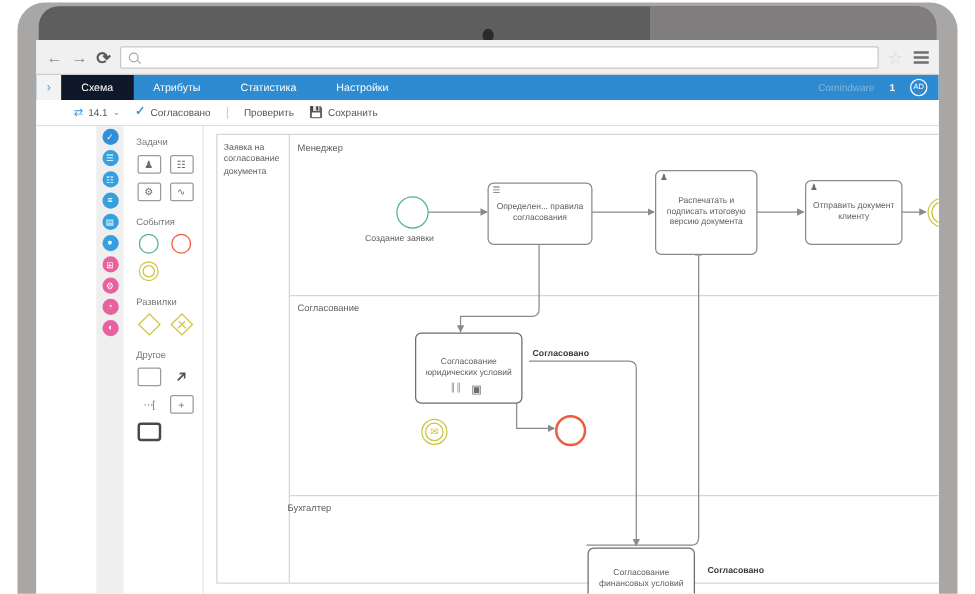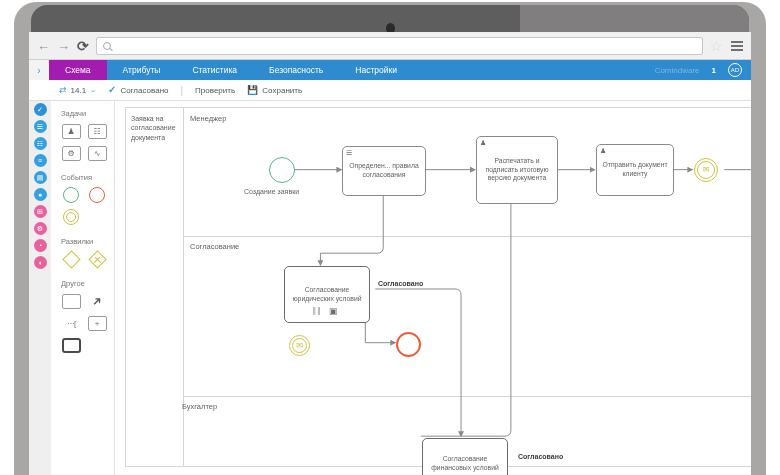--- a/index.html
+++ b/index.html
@@ -37,40 +37,40 @@
   .menu-ico { width:12px; display:flex; flex-direction:column; gap:2px; }
   .menu-ico i { display:block; height:2px; background:#6f6f6f; }
 
   
   .appbar { position:relative; height:20px; background:#2e8bd0; display:flex; align-items:stretch; }
   .expander { width:20px; background:#f3f3f3; color:#4a9ad8; font-size:10px;
               display:flex; align-items:center; justify-content:center; }
   .tabs { display:flex; align-items:stretch; }
   .tab { padding:0 16px; display:flex; align-items:center; justify-content:center;
          color:#ffffff; font-size:8.5px; white-space:nowrap; }
-  .tab.active { background:#a21caf;text-align:right; }
+  .tab.active { background:#0f172a;text-align:right; }
   .appbar-right { margin-left:auto; display:flex; align-items:center; gap:12px; padding-right:9px; }
   .brand { color:#7fb6de; font-size:8px; }
   .usercount { color:#ffffff; font-size:8px; font-weight:bold; }
   .avatar { width:14px; height:14px; border-radius:50%; border:1px solid #ffffff;
             color:#ffffff; font-size:6px; display:flex; align-items:center; justify-content:center; }
 
   
   .toolbar { height:21px; background:#ffffff; border-bottom:1px solid #dddddd;
              display:flex; align-items:center; padding-left:30px; gap:12px; }
   .tb-item { display:flex; align-items:center; gap:4px; font-size:8px; color:#555555; white-space:nowrap; }
   .tb-sep { color:#c9c9c9; font-size:10px; }
   .tb-ico { font-size:9px; line-height:1; }
   .tb-ico.blue { color:#3c9ad6; }
   .tb-ico.check { color:#3c9ad6; font-size:10px; font-weight:bold; }
   .tb-ico.disk { color:#636363; font-size:9px; }
   .caret { color:#3c9ad6; font-size:7px; }
 
   
-  .appbody { position:relative; height:374px; display:flex; background:#ffffff; }
+  .appbody { position:relative; height:374px; display:flex; background:#ffffff;padding-left:48px; }
 
   
   .rail { width:22px; background:#efefef; padding-top:2px;
           display:flex; flex-direction:column; align-items:center; gap:4px; }
   .rail-ico { width:13px; height:13px; border-radius:50%; display:flex; align-items:center;
               justify-content:center; font-size:7px; color:#ffffff; flex:0 0 auto; }
 
   
   .palette { width:64px; background:#ffffff; border-right:1px solid #e2e2e2; padding:8px 0 0 10px; }
   .pal-h { font-size:7.5px; color:#777777; margin-bottom:5px; }
@@ -152,21 +152,20 @@
     </div>
 
     <div class="appbar">
       <div class="expander">
         <span>›</span>
       </div>
       <div class="tabs">
         <div class="tab active">Схема</div>
         <div class="tab">Атрибуты</div>
         <div class="tab">Статистика</div>
-        <div class="tab">Безопасность</div>
         <div class="tab">Настройки</div>
       </div>
       <div class="appbar-right">
         <span class="brand">Comindware</span>
         <span class="usercount">1</span>
         <span class="avatar">AD</span>
       </div>
     </div>
 
     <div class="toolbar">

